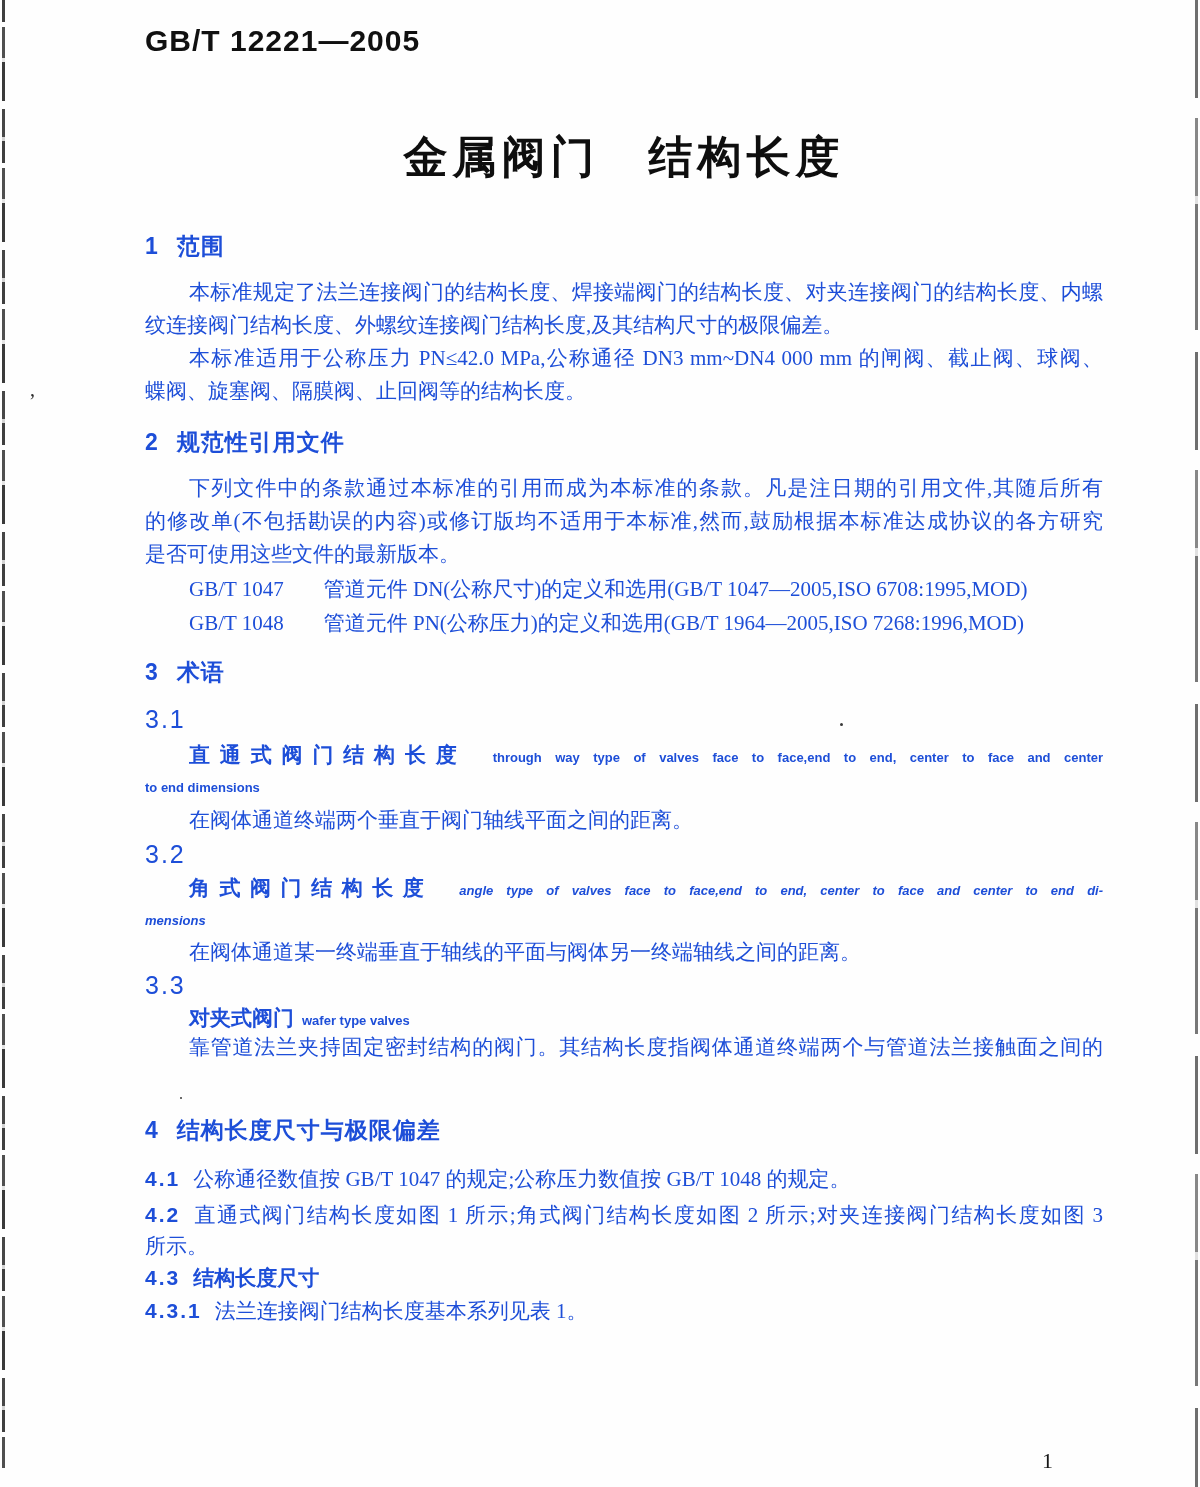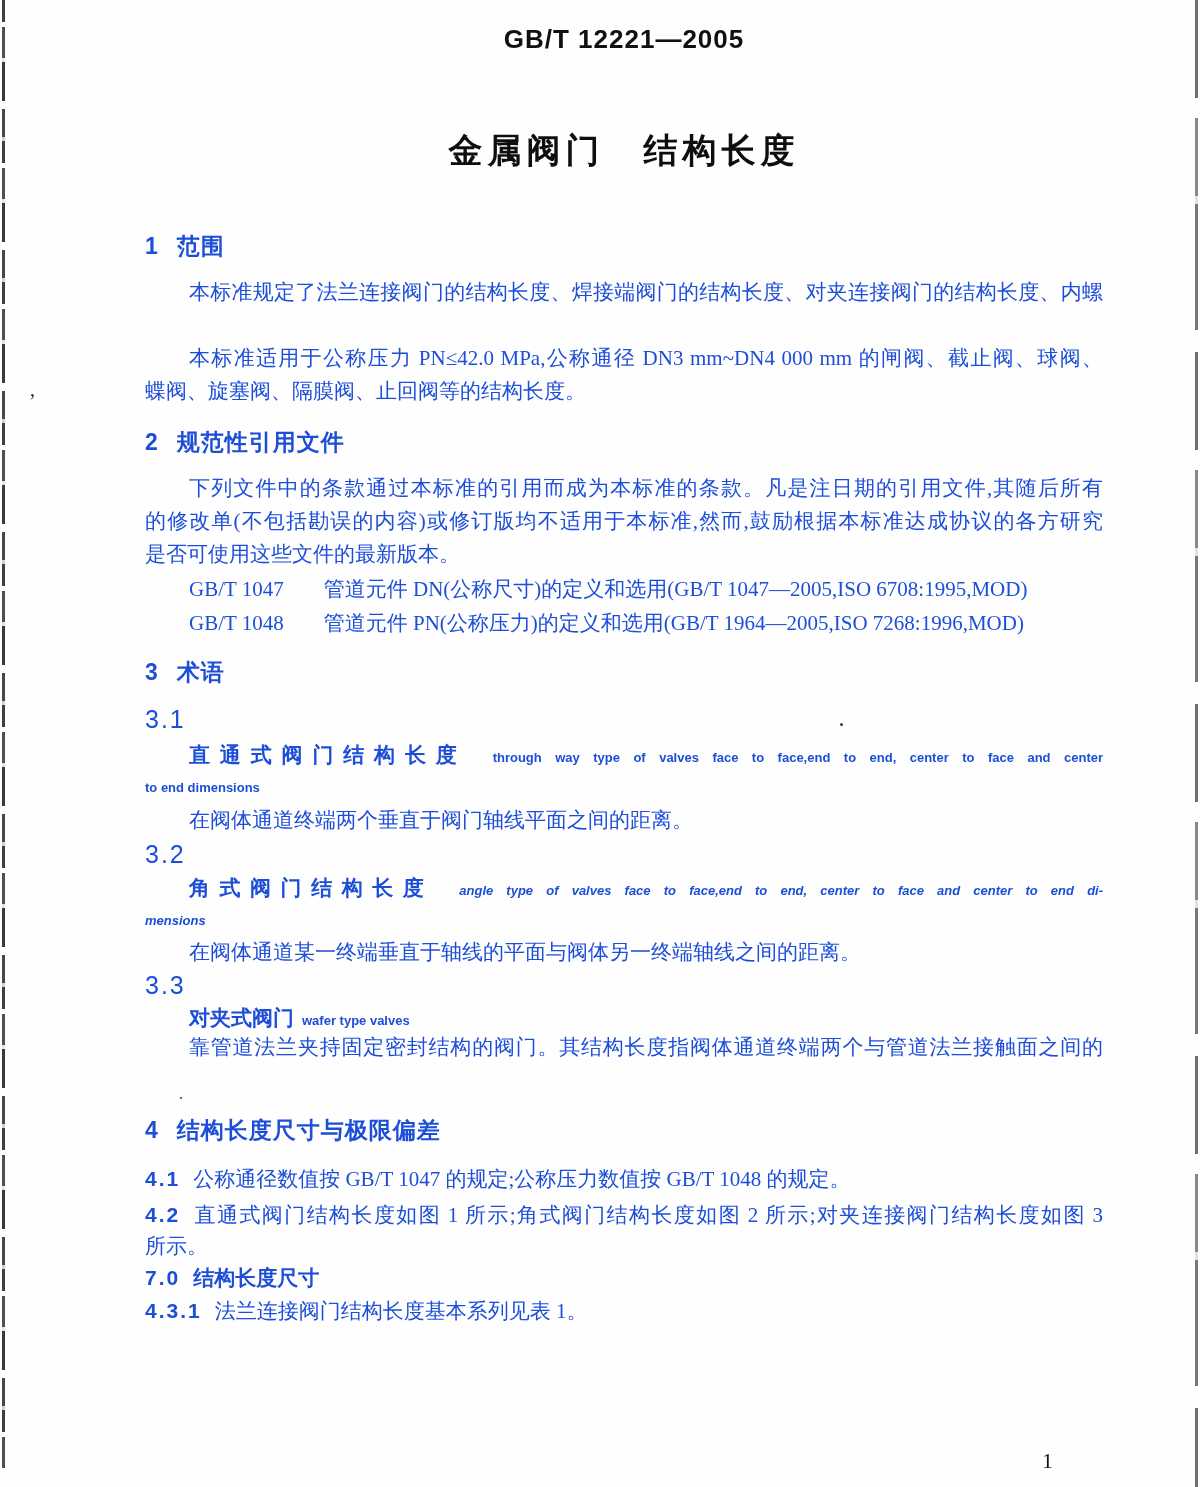--- a/index.html
+++ b/index.html
@@ -23,26 +23,26 @@
   
   .c-num{font-family:"Liberation Sans",sans-serif;font-weight:700;letter-spacing:2px;margin-right:13px;}
   .t-num{font-family:"Liberation Sans",sans-serif;font-weight:400;font-size:25px;letter-spacing:2px;}
   
   .term-zh{font-family:"Liberation Sans",sans-serif;font-weight:700;margin-right:26px;}
   .term-en{font-family:Liberation Sans, sans-serif;font-weight:700;font-size:13px;}
   .it{font-style:italic;}
   .sub-b{font-family:"Liberation Sans",sans-serif;font-weight:700;}
   
   .std-code{
-    position:absolute;top:24px;left:145px;width:958px;text-align:center;
-    font-family:"Liberation Sans",sans-serif;font-weight:700;font-size:26px;letter-spacing:1px;color:#101010;
+    position:absolute;top:24px;left:145px;width:958px;text-align:left;
+    font-family:"Liberation Sans",sans-serif;font-weight:700;font-size:30px;letter-spacing:1px;color:#101010;
   }
   .doc-title{
     position:absolute;top:128px;left:145px;width:958px;text-align:center;
-    font-family:"Liberation Sans",sans-serif;font-weight:700;font-size:34px;letter-spacing:5px;color:#0e0e0e;
+    font-family:"Liberation Sans",sans-serif;font-weight:700;font-size:44px;letter-spacing:5px;color:#0e0e0e;
   }
   .page-num{position:absolute;top:1448px;left:1042px;font-size:22px;font-family:"Liberation Serif",serif;}
   
   .edge-left{
     position:absolute;left:2px;top:0;width:3px;height:1468px;opacity:.85;
     background:
       repeating-linear-gradient(180deg,
         #1d1d1d 0 22px, rgba(0,0,0,0) 22px 27px,
         #303030 27px 58px, rgba(0,0,0,.12) 58px 62px,
         #171717 62px 101px, rgba(0,0,0,0) 101px 109px,
@@ -70,20 +70,21 @@
   <span class="speck" style="left:840px;top:723px;width:3px;height:3px;"></span>
   <span class="speck" style="left:180px;top:1097px;width:2px;height:2px;"></span>
 
   <div class="std-code">GB/T 12221—2005</div>
   <div class="doc-title">金属阀门　结构长度</div>
 
   <div class="t h" style="top:230px;">
     <span class="h-num">1</span><span>范围</span>
   </div>
   <div class="t fill ind" style="top:276px;">本标准规定了法兰连接阀门的结构长度、焊接端阀门的结构长度、对夹连接阀门的结构长度、内螺</div>
+  <div class="t" style="top:309px;">纹连接阀门结构长度、外螺纹连接阀门结构长度,及其结构尺寸的极限偏差。</div>
   <div class="t fill ind" style="top:342px;">本标准适用于公称压力 PN≤42.0 MPa,公称通径 DN3 mm~DN4 000 mm 的闸阀、截止阀、球阀、</div>
   <div class="t" style="top:375px;">蝶阀、旋塞阀、隔膜阀、止回阀等的结构长度。</div>
 
   <div class="t h" style="top:426px;">
     <span class="h-num">2</span><span>规范性引用文件</span>
   </div>
   <div class="t fill ind" style="top:472px;">下列文件中的条款通过本标准的引用而成为本标准的条款。凡是注日期的引用文件,其随后所有</div>
   <div class="t fill" style="top:505px;">的修改单(不包括勘误的内容)或修订版均不适用于本标准,然而,鼓励根据本标准达成协议的各方研究</div>
   <div class="t" style="top:538px;">是否可使用这些文件的最新版本。</div>
   <div class="t ind" style="top:573px;">
@@ -121,20 +122,20 @@
     <span class="h-num">4</span><span>结构长度尺寸与极限偏差</span>
   </div>
   <div class="t" style="top:1162px;">
     <span class="c-num">4.1</span><span>公称通径数值按 GB/T 1047 的规定;公称压力数值按 GB/T 1048 的规定。</span>
   </div>
   <div class="t fill" style="top:1198px;">
     <span class="c-num">4.2</span><span>直通式阀门结构长度如图 1 所示;角式阀门结构长度如图 2 所示;对夹连接阀门结构长度如图 3</span>
   </div>
   <div class="t" style="top:1230px;">所示。</div>
   <div class="t" style="top:1261px;">
-    <span class="c-num">7.0</span><span class="sub-b">结构长度尺寸</span>
+    <span class="c-num">4.3</span><span class="sub-b">结构长度尺寸</span>
   </div>
   <div class="t" style="top:1294px;">
     <span class="c-num">4.3.1</span><span>法兰连接阀门结构长度基本系列见表 1。</span>
   </div>
 
   <div class="page-num">1</div>
 </div>
 
 </body></html>

